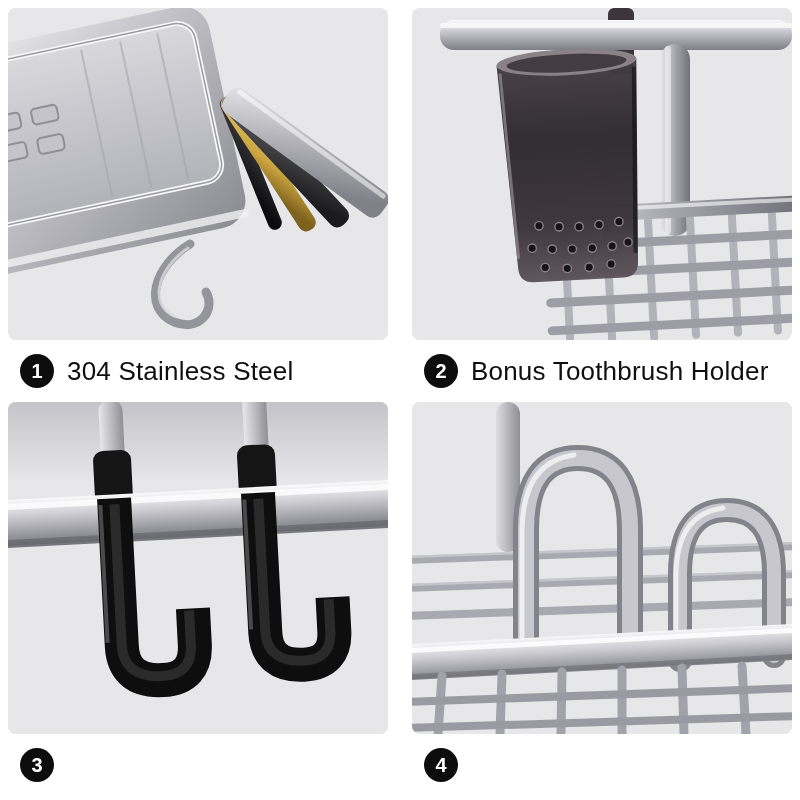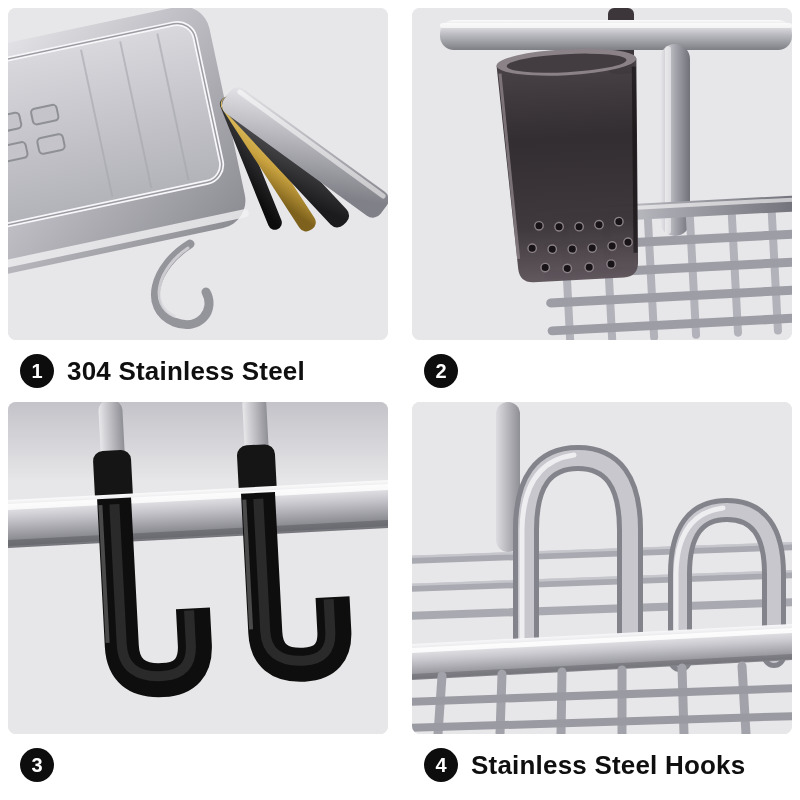--- a/index.html
+++ b/index.html
@@ -34,21 +34,21 @@
     border-radius: 50%;
     background: #0d0d0d;
     color: #ffffff;
     font-weight: 700;
     font-size: 20px;
     display: flex; align-items: center; justify-content: center;
     flex: 0 0 auto;
   }
   .label {
     font-size: 26px;
-    font-weight: 700;
+    font-weight: 400;
     color: #0f0f0f;
     letter-spacing: 0.2px;
     white-space: nowrap;
   }
   svg { display: block; }
 </style>
 </head>
 <body>
 
 <div class="grid">
@@ -194,20 +194,21 @@
             <circle cx="128" cy="258" r="4.2"></circle>
               <circle cx="150" cy="260" r="4.2"></circle>
               <circle cx="172" cy="260" r="4.2"></circle>
               <circle cx="194" cy="258" r="4.2"></circle>
           </g>
         </g>
       </svg>
     </div>
     <div class="caption">
       <div class="badge">2</div>
+      <div class="label">Bonus Toothbrush Holder</div>
     </div>
   </section>
 
   <section class="cell">
     <div class="imgbox">
       <svg viewBox="0 0 380 332" width="380" height="332">
         <defs>
           <linearGradient id="p3bar" x1="0" y1="0" x2="0" y2="1">
             <stop offset="0" stop-color="#fafafb"></stop>
               <stop offset="0.4" stop-color="#c6c6cc"></stop>
@@ -301,17 +302,16 @@
           <line x1="330" y1="264" x2="334" y2="332"></line>
         </g>
         <g stroke="#9a9aa2" stroke-width="8">
           <line x1="-5" y1="300" x2="385" y2="286"></line>
           <line x1="-5" y1="326" x2="385" y2="314"></line>
         </g>
       </svg>
     </div>
     <div class="caption">
       <div class="badge">4</div>
-      <div class="label">Stainless Steel Hooks</div>
     </div>
   </section>
 
 </div>
 
 </body></html>

